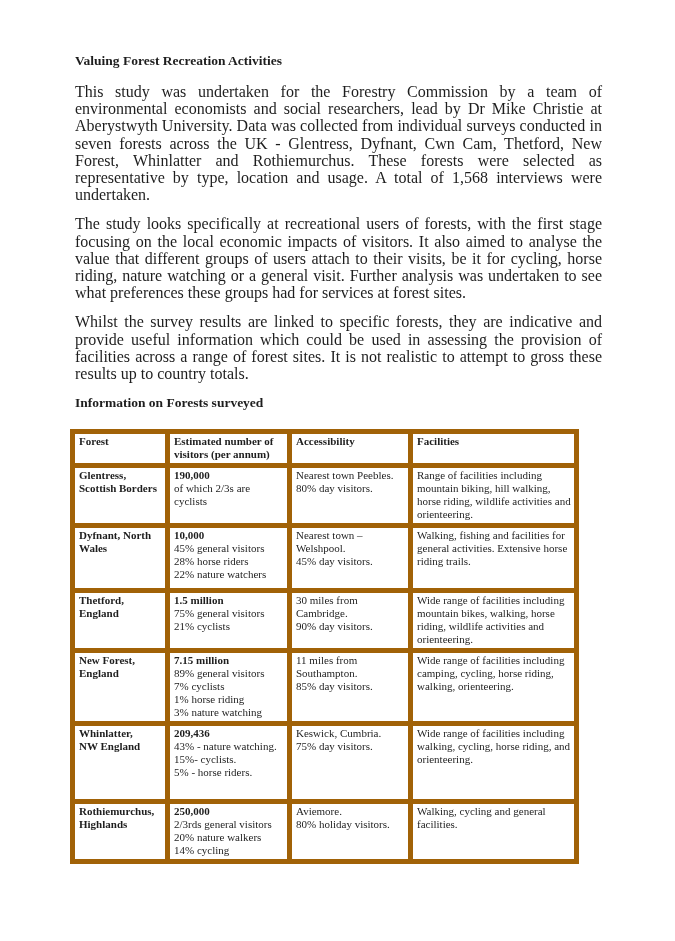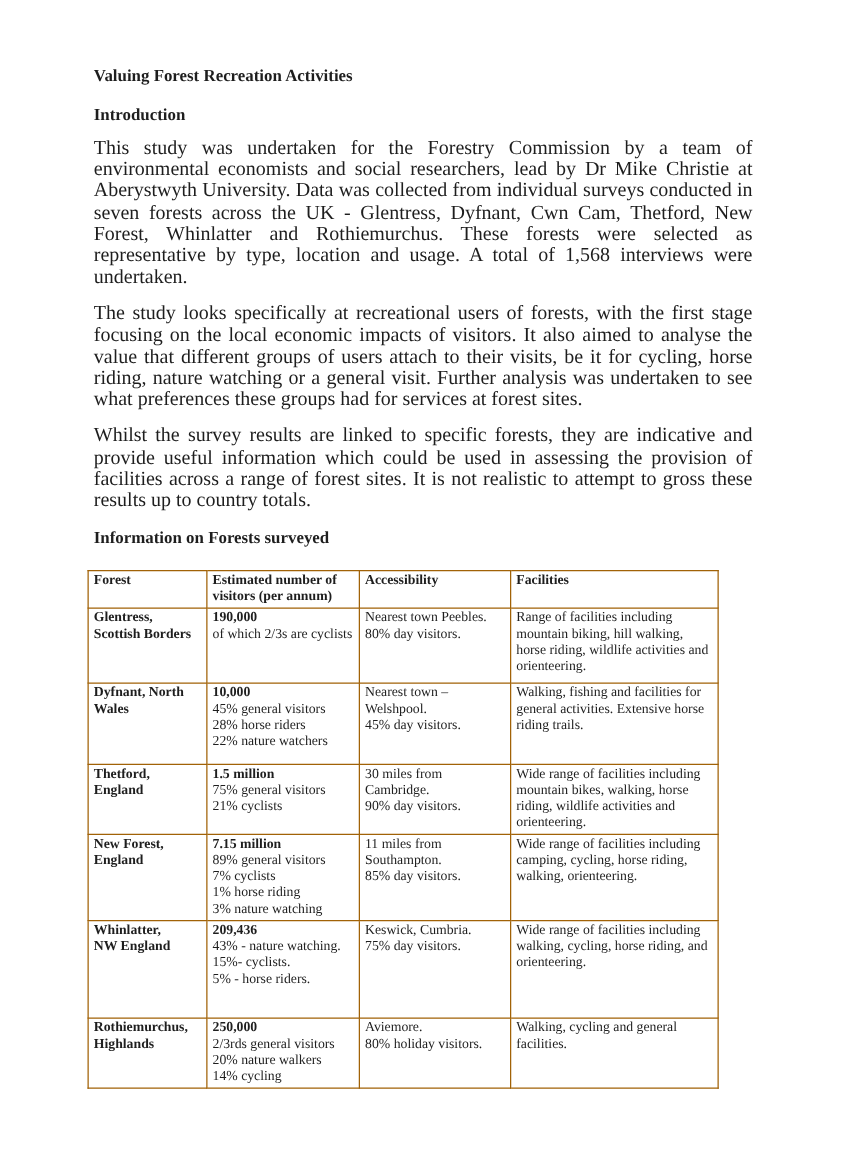--- a/index.html
+++ b/index.html
@@ -34,21 +34,21 @@
   h2.table-heading { margin-bottom: 18px; }
   table.forests {
     border-collapse: collapse;
     table-layout: fixed;
     width: 504px;
     margin-left: -5px;
     font-size: 11px;
     line-height: 13px;
   }
   table.forests th, table.forests td {
-    border: 1px solid #a16207;
+    border: 5px solid #a16207;
     vertical-align: top;
     text-align: left;
     padding: 1px 3px 2px 4px;
   }
   table.forests th { font-weight: bold; }
   td.forest { font-weight: bold; white-space: pre-line; }
   .vtotal { font-weight: bold; }
   .vrest { white-space: pre-line; }
   td.access { white-space: pre-line; }
   thead tr { height: 27px; }
@@ -60,21 +60,20 @@
   tbody tr:nth-child(6) { height: 55px; }
   tbody tr:nth-child(7) { height: 54px; }
 </style>
 </head>
 <body>
 
 <div class="content">
 
   <h1>Valuing Forest Recreation Activities</h1>
 
-  <h2>Introduction</h2>
 
   <p>This study was undertaken for the Forestry Commission by a team of environmental economists and social researchers, lead by Dr Mike Christie at Aberystwyth University.  Data was collected from individual surveys conducted in seven forests across the UK - Glentress, Dyfnant, Cwn Cam, Thetford, New Forest, Whinlatter and Rothiemurchus.  These forests were selected as representative by type, location and usage.  A total of 1,568 interviews were undertaken.</p>
 
   <p>The study looks specifically at recreational users of forests, with the first stage focusing on the local economic impacts of visitors.  It also aimed to analyse the value that different groups of users attach to their visits, be it for cycling, horse riding, nature watching or a general visit.  Further analysis was undertaken to see what preferences these groups had for services at forest sites.</p>
 
   <p>Whilst the survey results are linked to specific forests, they are indicative and provide useful information which could be used in assessing the provision of facilities across a range of forest sites.  It is not realistic to attempt to gross these results up to country totals.</p>
 
   <h2 class="table-heading">Information on Forests surveyed</h2>
 
   <table class="forests">

